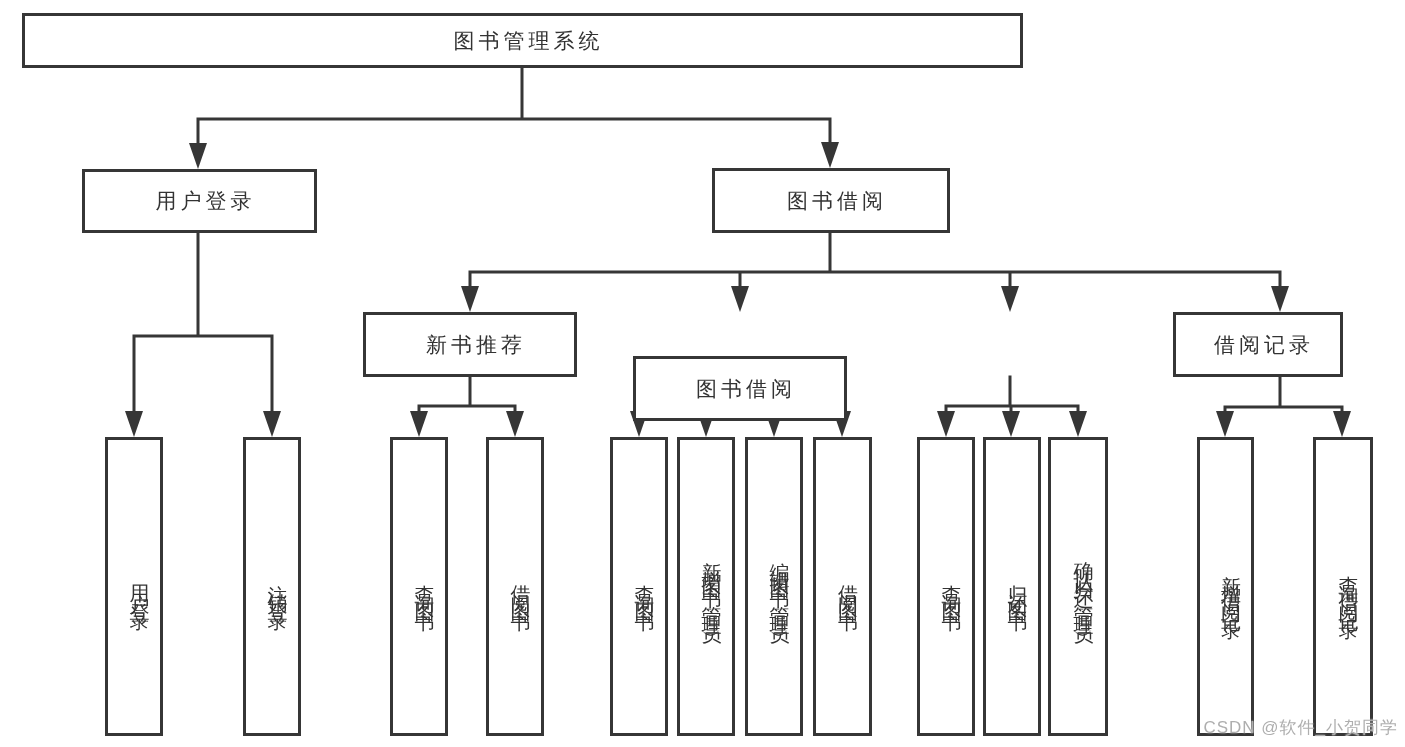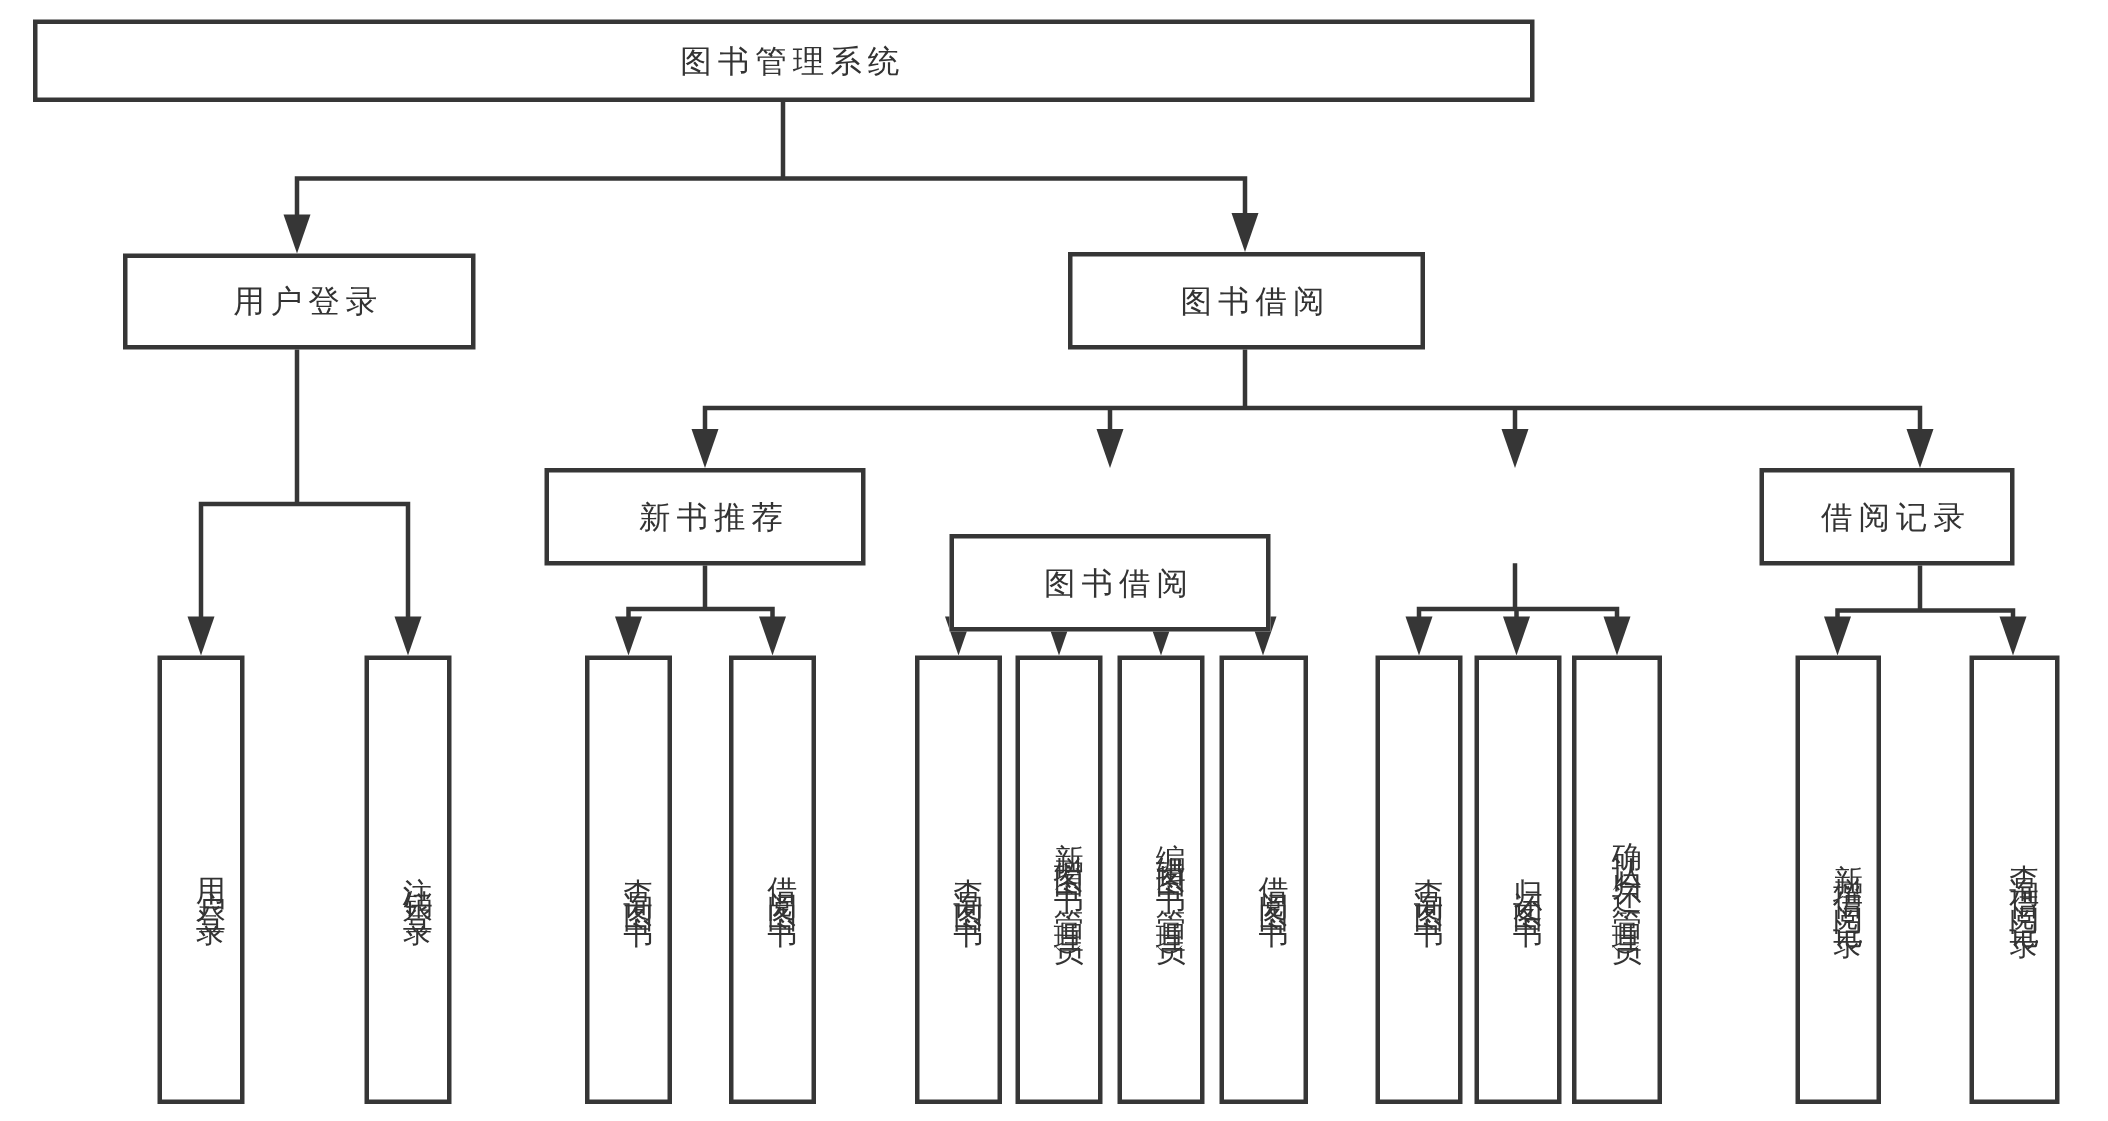--- a/index.html
+++ b/index.html
@@ -157,14 +157,15 @@
     <span>确认归还（管理员）</span>
   </div>
 
   <div class="box v" style="left:1197px; top:437px; width:57px; height:299px;">
     <span>新增借阅记录</span>
   </div>
   <div class="box v" style="left:1313px; top:437px; width:60px; height:299px;">
     <span>查询借阅记录</span>
   </div>
 
+  <div class="watermark">CSDN @软件_小贺同学</div>
 
 </div>
 
 </body></html>

